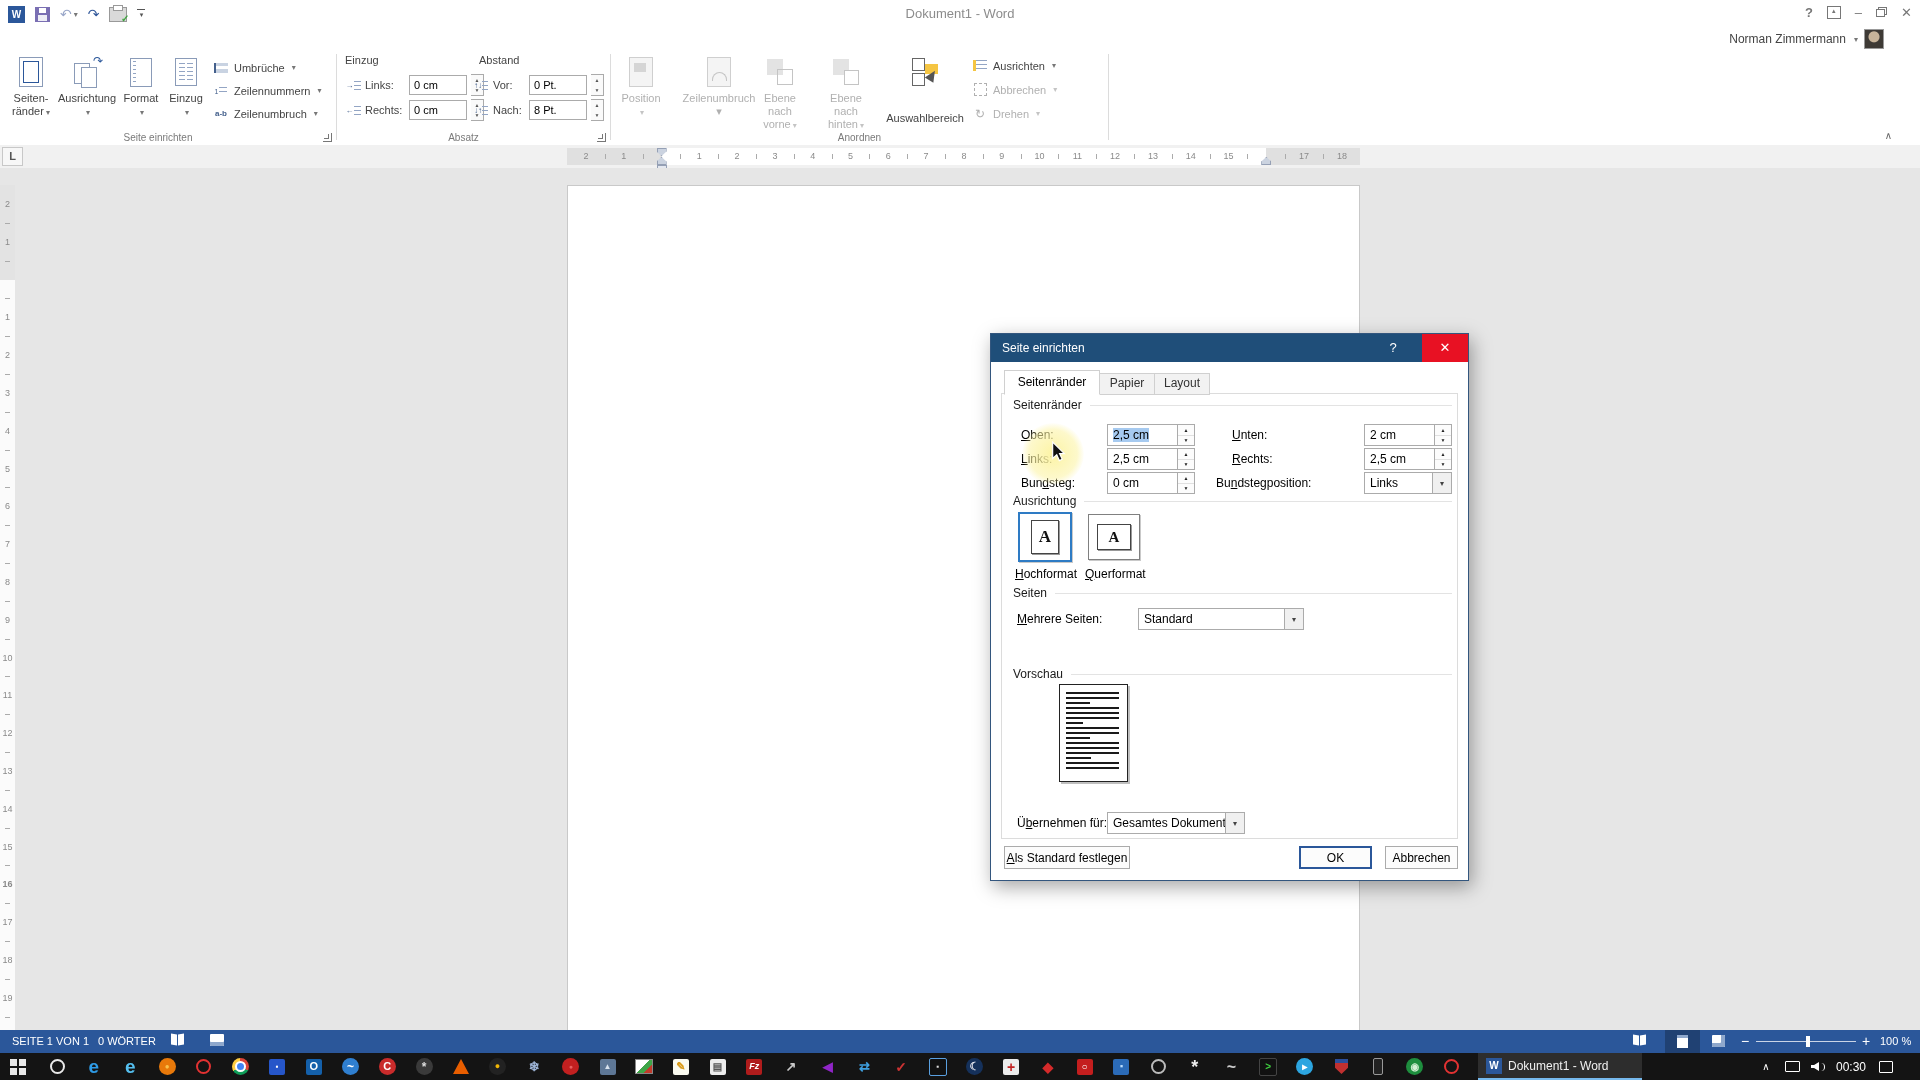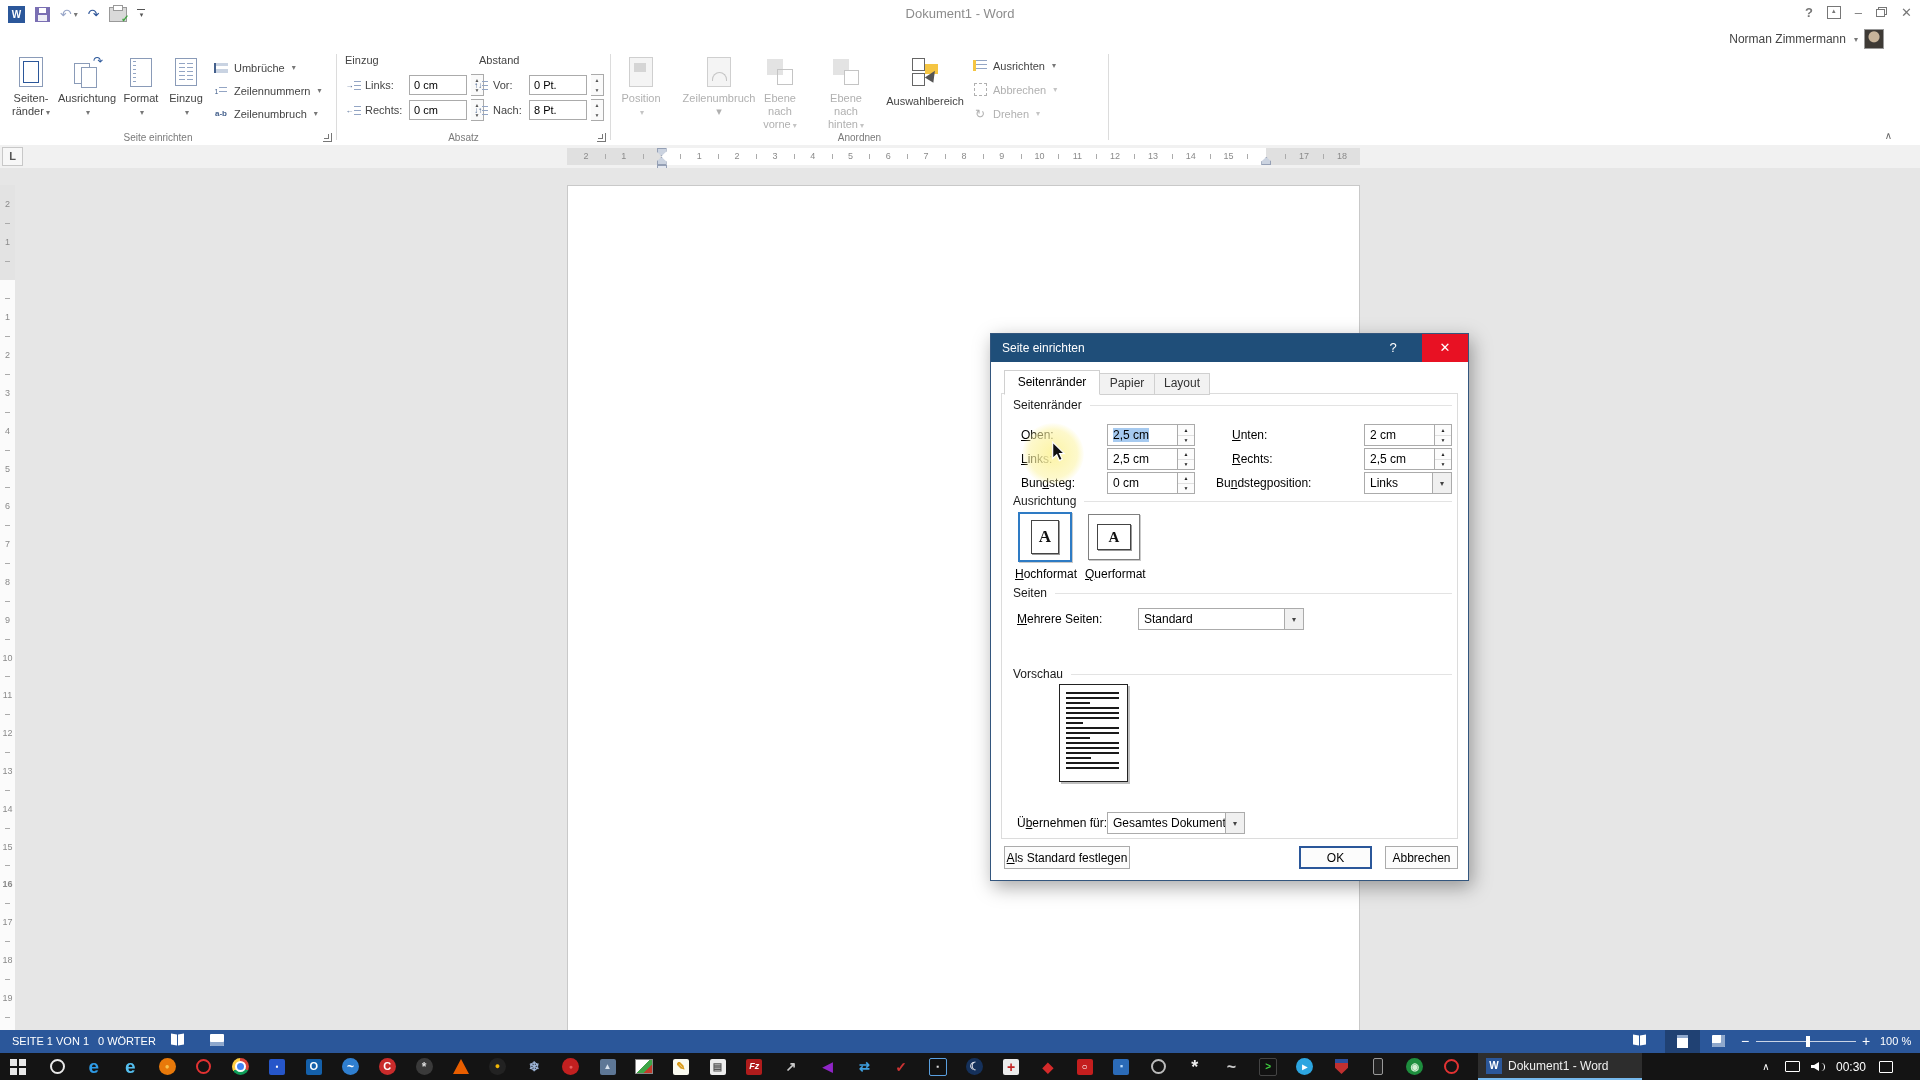--- a/index.html
+++ b/index.html
@@ -332,21 +332,21 @@
       </div>
       <div class="bigbtn" style="left:272px;width:84px;">
         <span class="bicon">
           <span style="position:relative;width:28px;height:28px;">
             <span style="position:absolute;left:1px;top:0;width:11px;height:11px;border:1px solid #666;background:#fff;"></span>
             <span style="position:absolute;left:1px;bottom:0;width:11px;height:11px;border:1px solid #666;background:#fff;"></span>
             <span style="position:absolute;right:1px;top:6px;width:13px;height:10px;background:#F5C542;"></span>
             <span style="position:absolute;right:2px;top:12px;width:0;height:0;border-left:5px solid transparent;border-right:5px solid transparent;border-bottom:11px solid #555;transform:rotate(32deg);"></span>
           </span>
         </span>
-        <div style="margin-top:6px;"><span>Auswahlbereich</span></div>
+        <div style="margin-top:23px;"><span>Auswahlbereich</span></div>
       </div>
       <div style="position:absolute;left:361px;top:5px;display:flex;flex-direction:column;gap:3px;">
         <div class="smallbtn">
           <span class="ric">
             <span style="width:11px;height:11px;border-left:3px solid #F5C542;" class="lines-blue"></span>
           </span>
           <span>Ausrichten</span>
             <span class="caret">▾</span>
         </div>
         <div class="smallbtn" style="color:#B0B0B0;">

